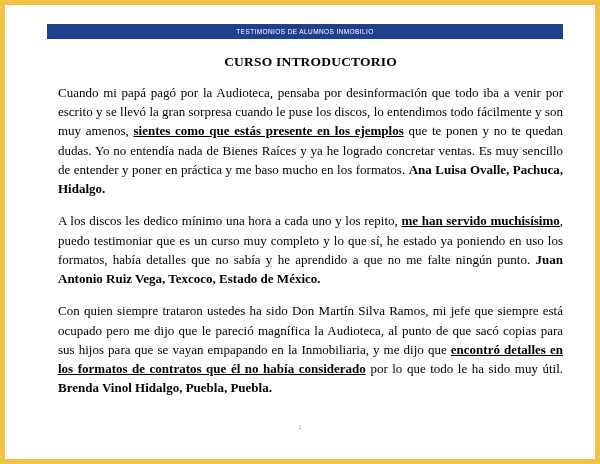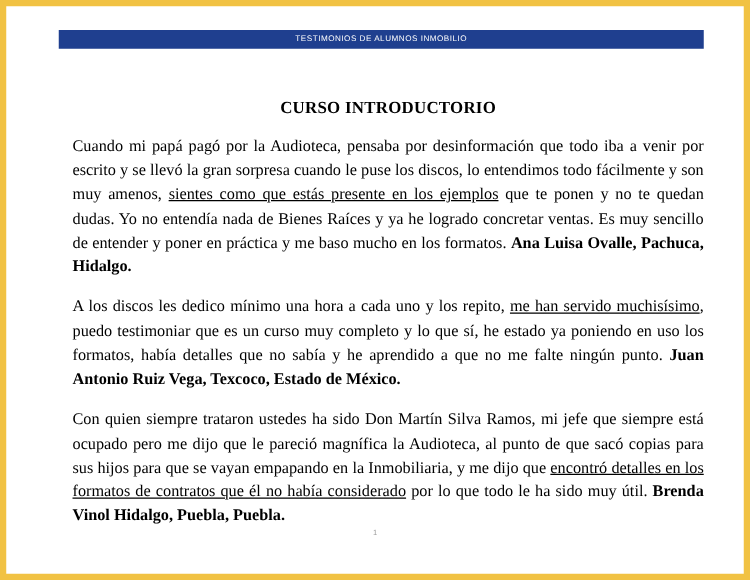--- a/index.html
+++ b/index.html
@@ -41,21 +41,21 @@
     font-size: 6.5px;
     letter-spacing: 0.4px;
     display: flex;
     align-items: center;
     justify-content: center;
     text-align: center;
   }
   .content {
     position: absolute;
     left: 48px;
-    top: 68px;
+    top: 44px;
     width: 505px;
   }
   .doc-title {
     text-align: center;
     font-weight: bold;
     font-size: 13.5px;
     color: #000000;
     margin: 0 0 13px 0;
     letter-spacing: 0.2px;
   }
@@ -63,21 +63,21 @@
     margin: 0 0 13px 0;
     font-size: 13px;
     line-height: 1.48;
     color: #000000;
     text-align: justify;
   }
   p.para.gap {
     margin-top: 8px;
   }
   .b { font-weight: bold; }
-  .u { text-decoration: underline; font-weight: normal; }
+  .u { text-decoration: underline; font-weight: bold; }
   .page-number {
     position: absolute;
     left: 0;
     right: 0;
     top: 414px;
     text-align: center;
     font-family: "Liberation Sans", sans-serif;
     font-size: 6px;
     color: #999999;
   }

